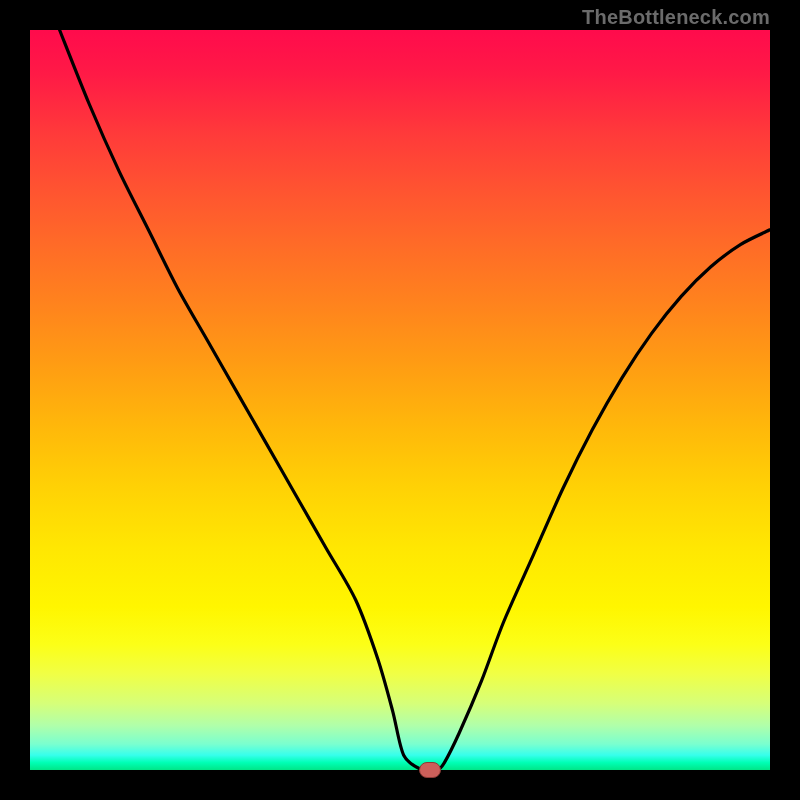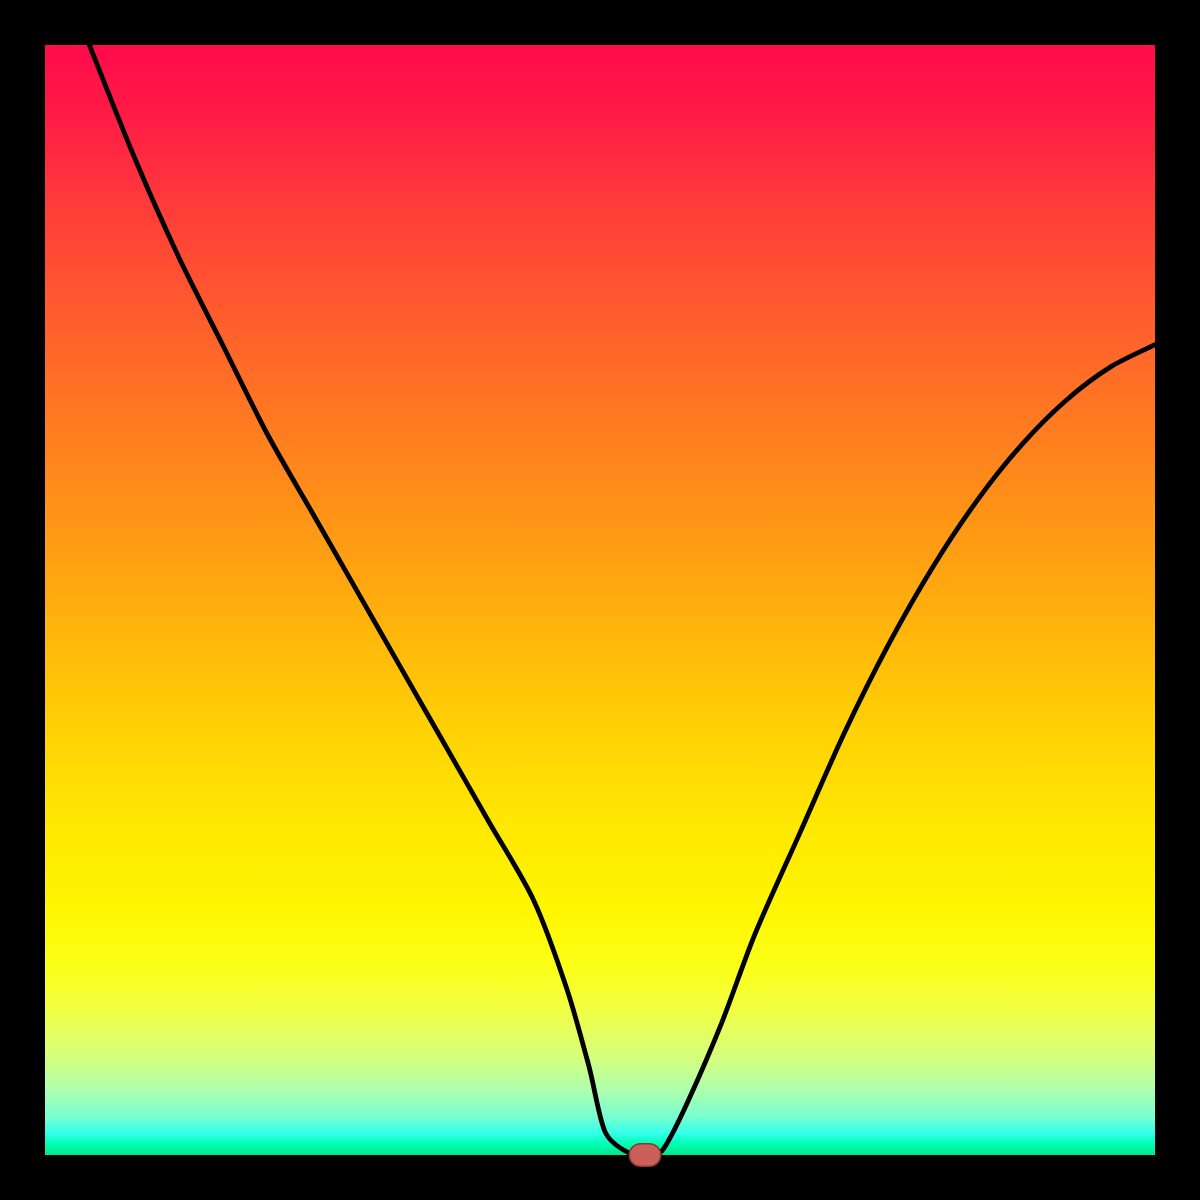--- a/index.html
+++ b/index.html
@@ -69,19 +69,20 @@
     border-radius: 8px;
     background: #cb5f5a;
     border: 1px solid #8a3a36;
     transform: translate(-50%, -50%);
   }
 </style>
 </head>
 <body>
 
 <div class="chart-container">
+  <div class="attribution">TheBottleneck.com</div>
   <div class="plot-area">
     <svg class="curve" viewBox="0 0 740 740" preserveAspectRatio="none">
       <path id="curve-path" fill="none" stroke="#000000" stroke-width="3.2" stroke-linecap="round" stroke-linejoin="round" d="M 29.6 0 C 33.79333333333334 10.483333333333334 50.81333333333334 54.08166666666668 59.2 74 C 67.58666666666667 93.91833333333332 80.41333333333333 122.77833333333324 88.8 140.5999999999999 C 97.18666666666667 158.4216666666666 110.01333333333334 183.02666666666673 118.4 199.80000000000007 C 126.78666666666668 216.5733333333334 139.61333333333334 243.275 148 259 C 156.38666666666666 274.72499999999997 169.21333333333334 296.12333333333333 177.6 310.8 C 185.98666666666665 325.4766666666667 198.81333333333336 347.9233333333333 207.20000000000002 362.59999999999997 C 215.58666666666667 377.27666666666664 228.41333333333336 399.7233333333333 236.8 414.4 C 245.18666666666667 429.07666666666665 258.0133333333333 451.5233333333333 266.4 466.2 C 274.78666666666663 480.87666666666667 287.61333333333334 503.3233333333333 296 518 C 304.38666666666666 532.6766666666666 318.2616666666667 554.0749999999999 325.6 569.8 C 332.93833333333333 585.525 342.5583333333333 613.275 347.79999999999995 629 C 353.04166666666663 644.725 358.9308333333333 667.1716666666666 362.59999999999997 680.8 C 366.26916666666665 694.4283333333333 369.50666666666666 716.8133333333334 373.7 725.2 C 377.8933333333333 733.5866666666667 387.4825 737.9033333333333 392.20000000000005 740 C 396.9175000000001 742.0966666666667 403.8550000000001 741.0483333333333 407.00000000000006 740 C 410.14500000000004 738.9516666666667 411.25500000000005 737.8416666666667 414.40000000000003 732.6 C 417.545 727.3583333333333 423.9583333333333 714.5316666666666 429.2 703 C 434.44166666666666 691.4683333333334 445.10999999999996 666.9250000000001 451.4 651.2 C 457.69 635.475 466.26166666666666 609.8216666666667 473.6 592 C 480.9383333333334 574.1783333333333 494.8133333333334 544.27 503.20000000000005 525.4 C 511.5866666666667 506.53 524.4133333333333 476.62166666666667 532.8 458.8 C 541.1866666666666 440.97833333333335 554.0133333333333 415.325 562.4 399.59999999999997 C 570.7866666666666 383.87499999999994 583.6133333333333 361.4283333333333 592 347.79999999999995 C 600.3866666666667 334.1716666666666 613.2133333333334 314.9316666666667 621.6 303.40000000000003 C 629.9866666666667 291.8683333333334 642.8133333333334 275.835 651.2 266.4 C 659.5866666666667 256.965 672.4133333333334 244.1383333333333 680.8000000000001 236.79999999999995 C 689.1866666666667 229.46166666666662 702.0133333333333 219.84166666666667 710.4 214.60000000000002 C 718.7866666666666 209.35833333333338 735.8066666666666 201.89666666666673 740 199.80000000000007"></path>
     </svg>
     <div id="marker" class="marker" style="left: 399.6px; top: 740px; background: rgb(203, 95, 90);"></div>
   </div>
 </div>
 
 </body></html>

